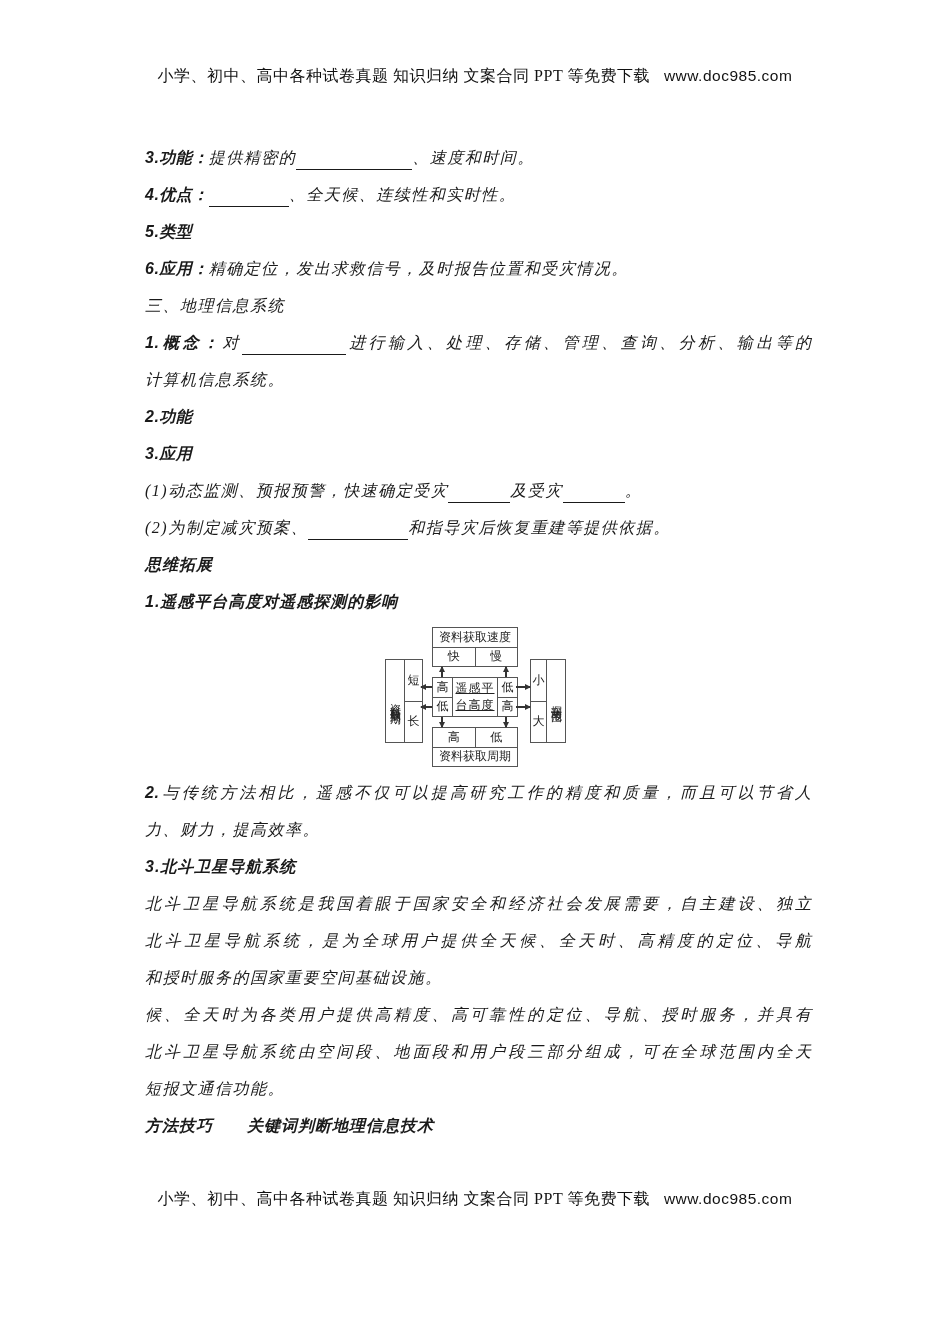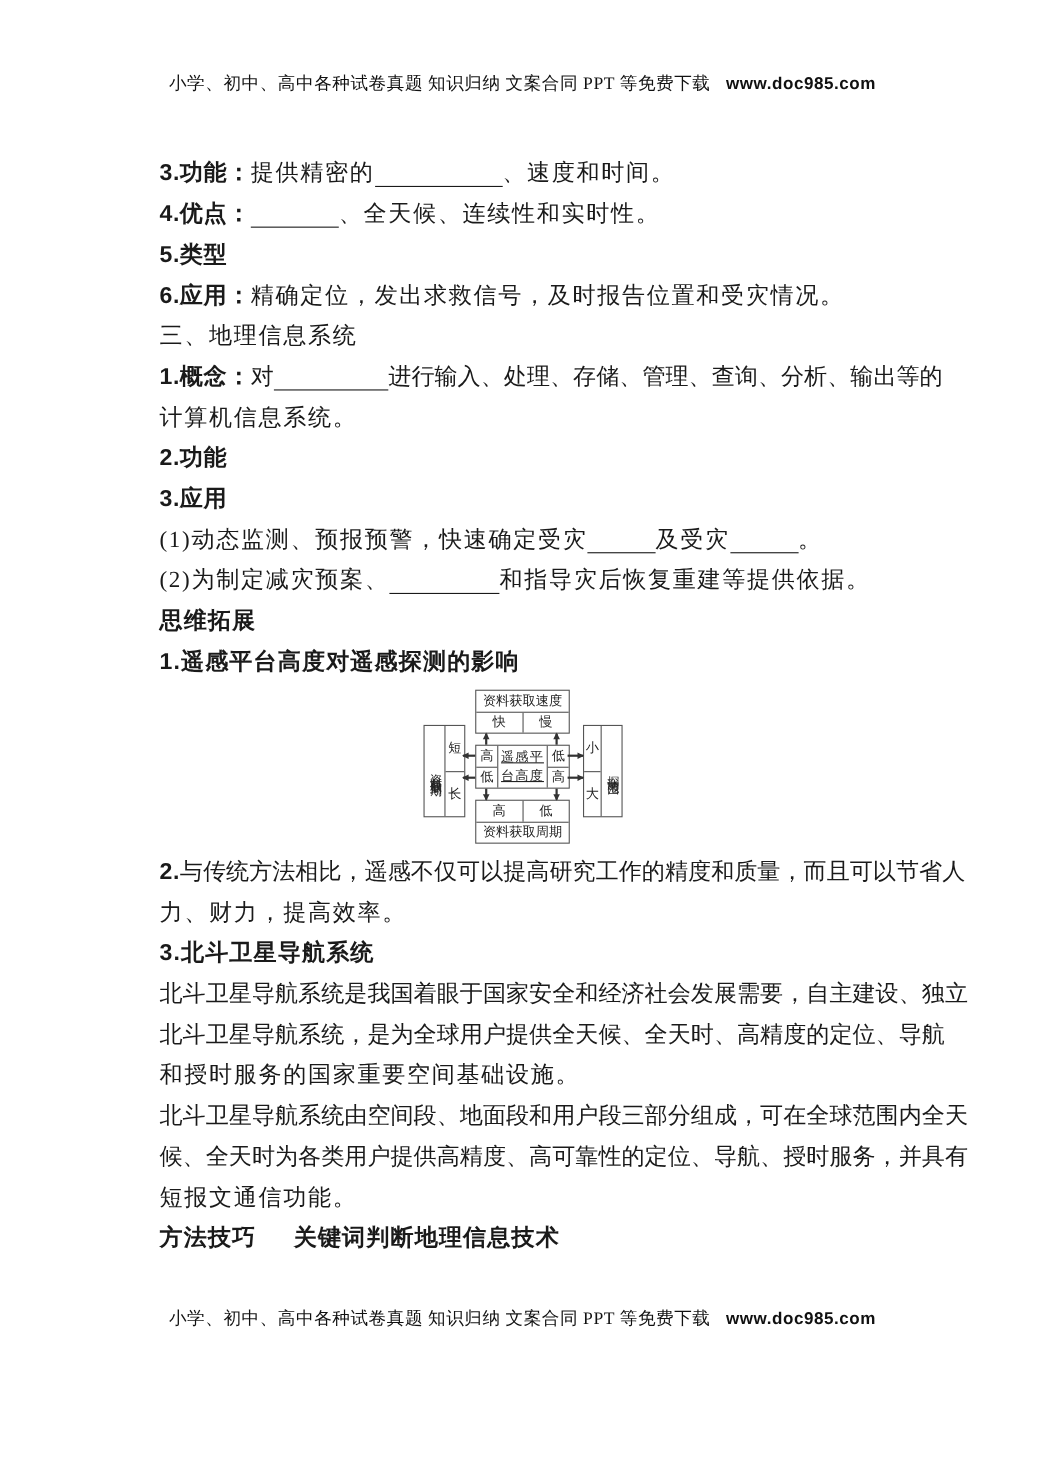--- a/index.html
+++ b/index.html
@@ -10,27 +10,27 @@
   }
   
   .pg-note{
     position:absolute;left:0;width:950px;text-align:center;
     font-size:16px;letter-spacing:0.5px;white-space:nowrap;color:#111;
   }
   .pg-note.top{top:66px;}
   .pg-note.bottom{top:1189px;}
   .pg-note .url{
     font-family:"Liberation Sans","DejaVu Sans",sans-serif;
-    font-weight:700;margin-left:14px;font-size:15.5px;
+    font-weight:400;margin-left:14px;font-size:15.5px;
   }
   
   .main{position:absolute;left:145px;top:139px;width:666px;}
   .line{
-    height:37px;line-height:37px;font-size:21px;
-    letter-spacing:1.5px;white-space:nowrap;
+    height:37px;line-height:37px;font-size:16px;
+    letter-spacing:1.5px;white-space:nowrap;font-style:italic;
   }
   .line.j{letter-spacing:0;text-align:justify;text-align-last:justify;}
   .lb{
     font-family:"Liberation Sans","DejaVu Sans",sans-serif;
     font-weight:700;letter-spacing:0.5px;
   }
   .hd{
     font-family:"Liberation Sans","DejaVu Sans",sans-serif;
     font-weight:700;letter-spacing:1px;
   }
@@ -177,22 +177,22 @@
 
   <div class="line j"><span class="lb">2.</span><span>与传统方法相比，遥感不仅可以提高研究工作的精度和质量，而且可以节省人</span></div>
 
   <div class="line"><span>力、财力，提高效率。</span></div>
 
   <div class="line hd"><span>3.北斗卫星导航系统</span></div>
 
   <div class="line j"><span>北斗卫星导航系统是我国着眼于国家安全和经济社会发展需要，自主建设、独立</span></div>
   <div class="line j"><span>北斗卫星导航系统，是为全球用户提供全天候、全天时、高精度的定位、导航</span></div>
   <div class="line"><span>和授时服务的国家重要空间基础设施。</span></div>
+  <div class="line j"><span>候、全天时为各类用户提供高精度、高可靠性的定位、导航、授时服务，并具有</span></div>
   <div class="line j"><span>北斗卫星导航系统由空间段、地面段和用户段三部分组成，可在全球范围内全天</span></div>
-  <div class="line j"><span>候、全天时为各类用户提供高精度、高可靠性的定位、导航、授时服务，并具有</span></div>
   <div class="line"><span>短报文通信功能。</span></div>
 
   <div class="line hd"><span>方法技巧</span><span class="gap">关键词判断地理信息技术</span></div>
 
 
 </div>
 
 <div class="pg-note bottom">
   <span>小学、初中、高中各种试卷真题 知识归纳 文案合同 PPT 等免费下载</span><span class="url">www.doc985.com</span>
 </div>

